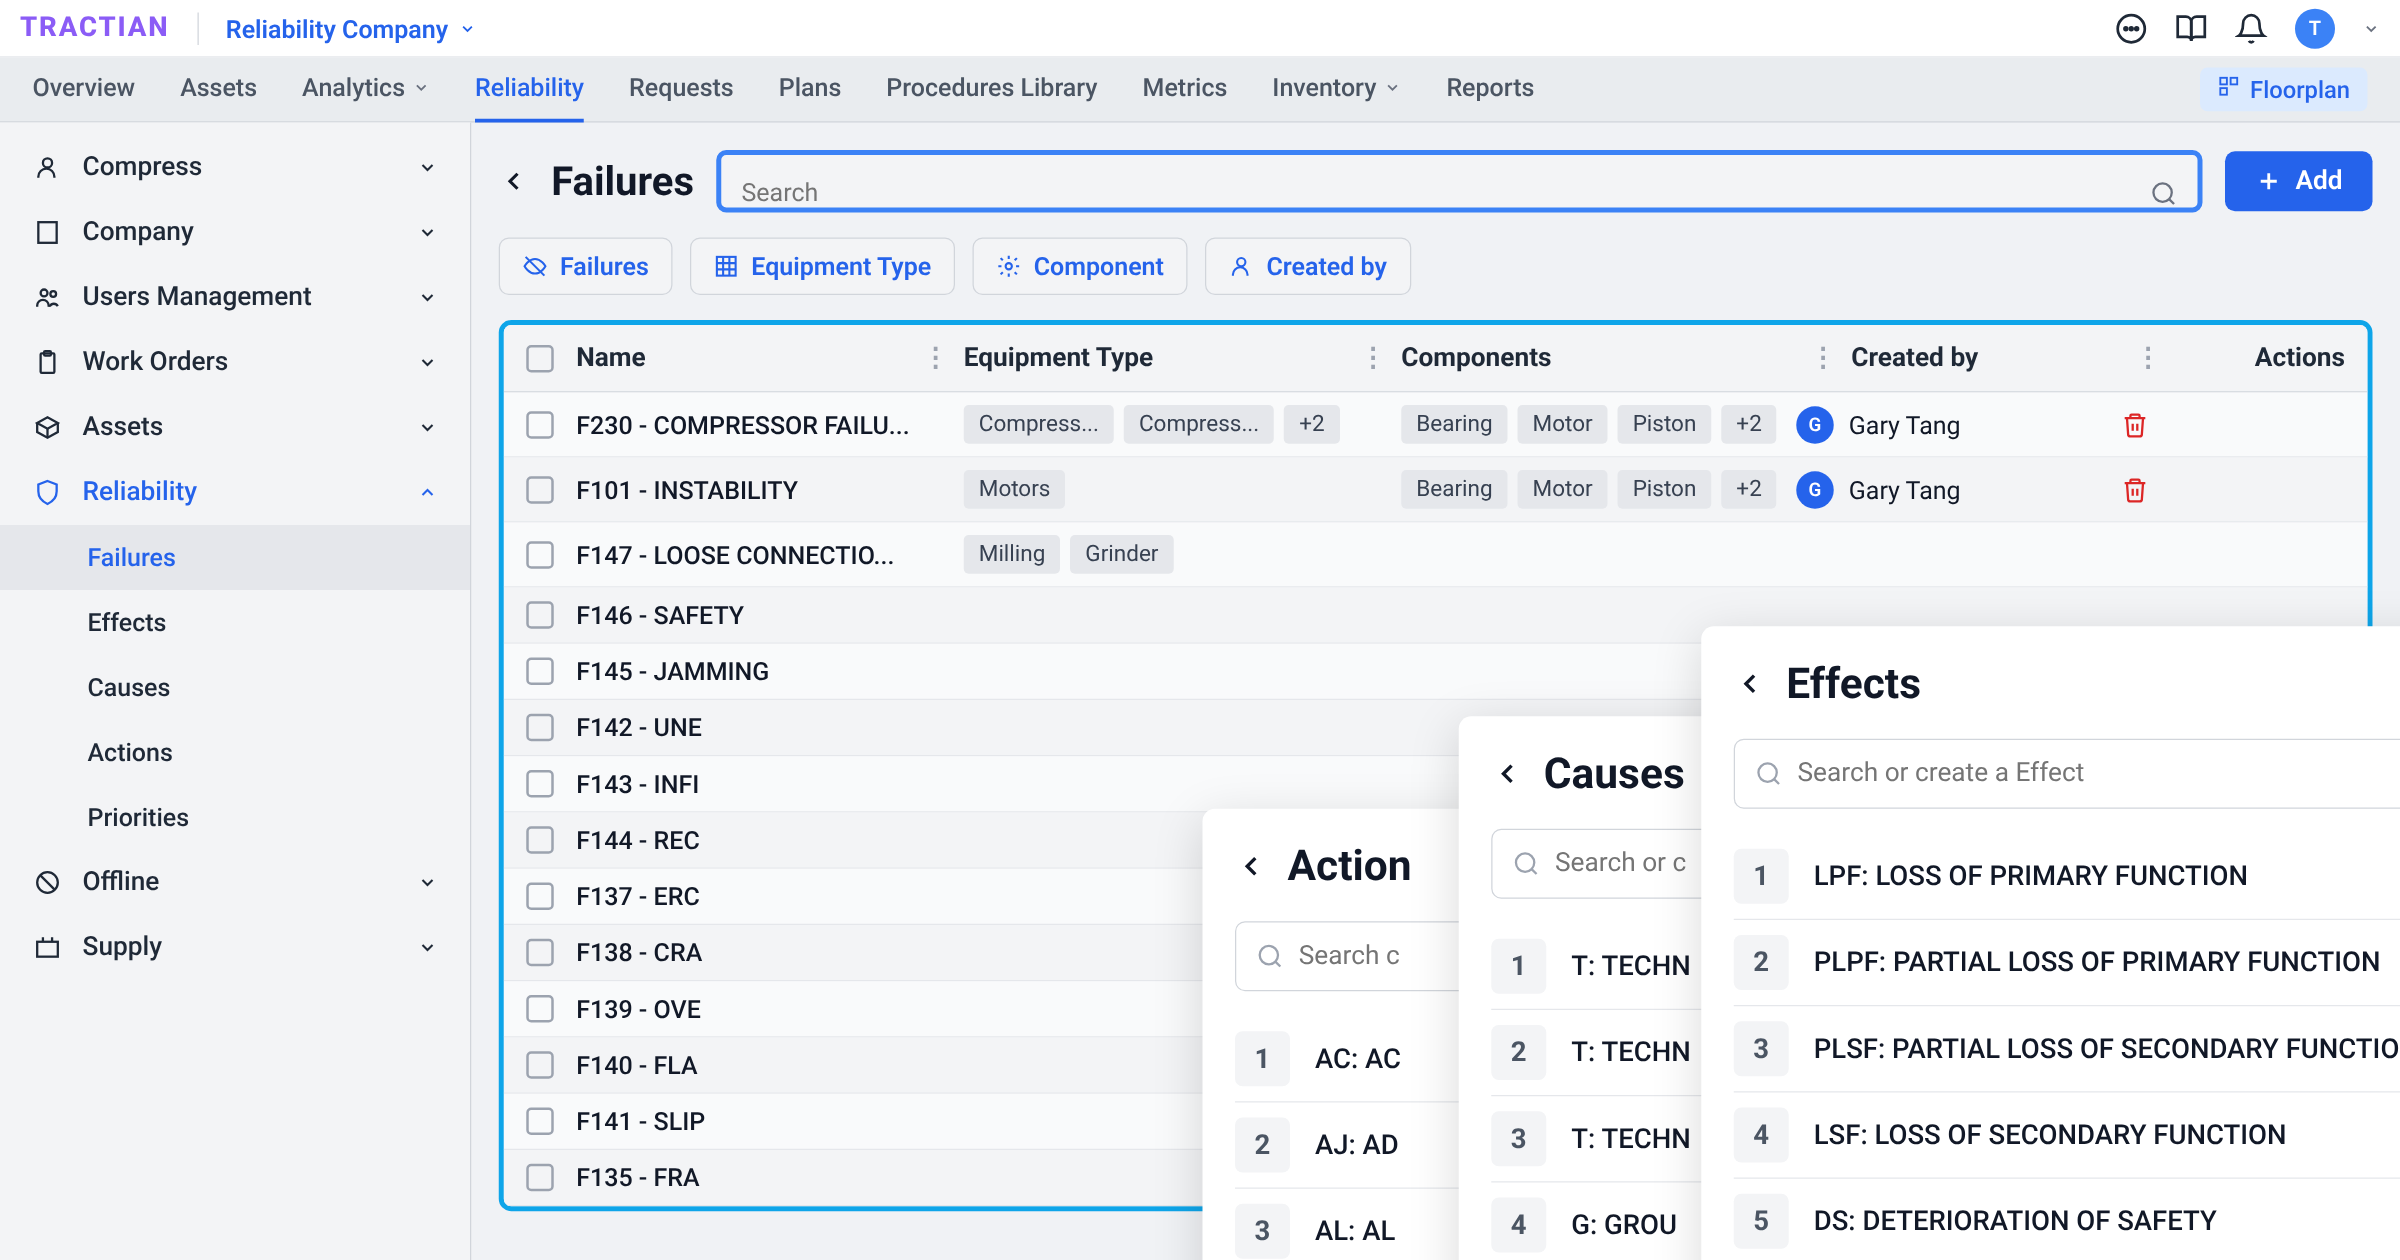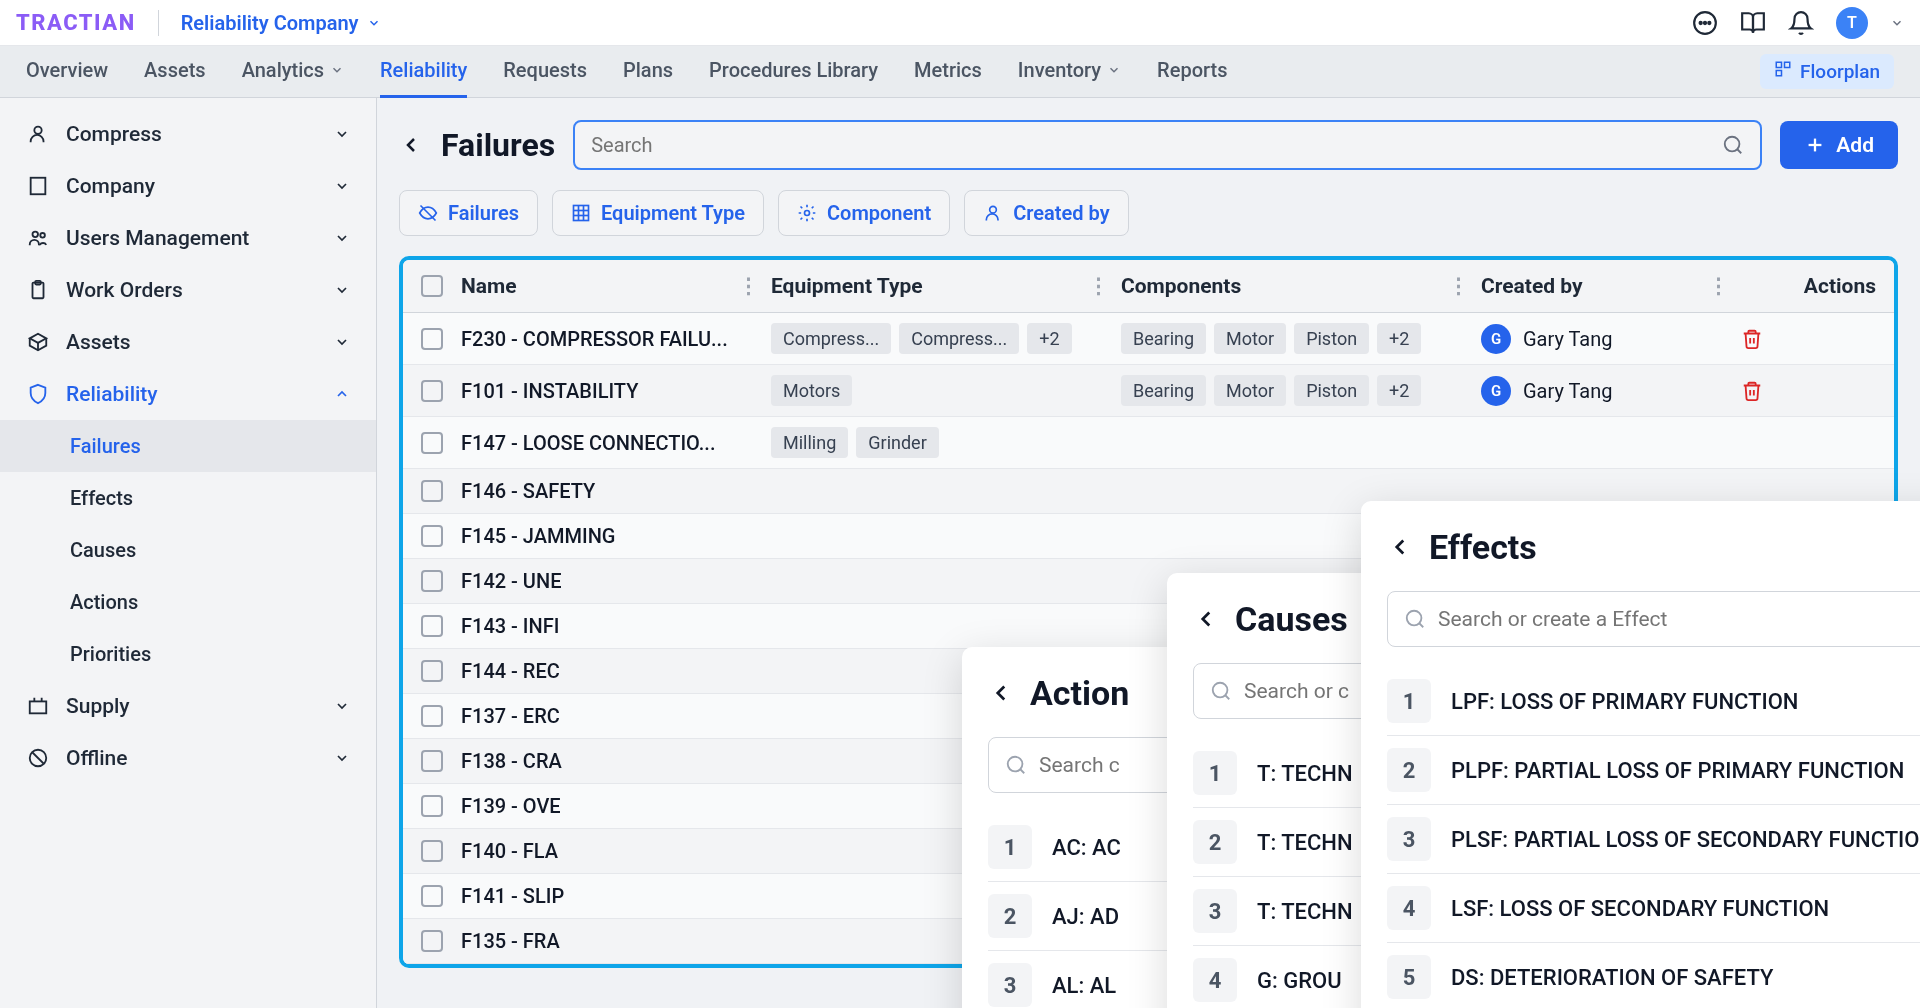--- a/index.html
+++ b/index.html
@@ -20,42 +20,42 @@
 .sb-item{display:flex;align-items:center;padding:14px 26px;cursor:pointer;color:#1f2937;font-weight:500;font-size:21px}
 .sb-item .icon{width:24px;margin-right:16px;display:flex;justify-content:center}
 .sb-item .chev{margin-left:auto}
 .sb-item.active{color:#2563eb}
 .sb-sub{padding:14px 26px 14px 70px;cursor:pointer;color:#1f2937;font-weight:500;font-size:20px}
 .sb-sub.active{background:#e5e7eb;color:#2563eb}
 .main{flex:1;padding:22px;position:relative;overflow:hidden}
 .page-header{display:flex;align-items:center;gap:18px;margin-bottom:20px}
 .page-title{font-size:32px;font-weight:700;color:#111827}
 .back-icon{cursor:pointer}
-.search-box{flex:1;height:50px;border:2px solid #3b82f6;border-radius:8px;display:flex;align-items:center;padding:0 16px;background:#f3f4f6}
+.search-box{flex:1;height:50px;border:4px solid #3b82f6;border-radius:8px;display:flex;align-items:flex-end;padding:0 16px;background:#f3f4f6}
 .search-box input{flex:1;border:none;background:transparent;font-size:20px;outline:none;color:#374151}
 .add-btn{background:#2563eb;color:#fff;border-radius:8px;padding:12px 24px;font-weight:600;font-size:21px;display:flex;align-items:center;gap:10px;cursor:pointer}
 .filter-row{display:flex;gap:14px;margin-bottom:20px}
 .filter-chip{border:1px solid #d1d5db;border-radius:8px;padding:10px 18px;display:flex;align-items:center;gap:10px;color:#2563eb;font-weight:600;font-size:20px;cursor:pointer;background:#f3f4f6}
 .table{border:4px solid #0ea5e9;border-radius:10px;overflow:hidden}
 .thead{display:flex;background:#f3f4f6;border-bottom:1px solid #d1d5db;padding:14px 18px;align-items:center}
 .th{font-weight:700;color:#1f2937;font-size:21px;display:flex;align-items:center}
 .th-cb{width:40px}
 .th-name{width:310px}
 .th-eq{width:350px}
 .th-comp{width:360px}
 .th-by{width:260px}
 .th-act{flex:1;text-align:right;justify-content:flex-end}
 .th .dots{margin-left:auto;margin-right:12px;color:#9ca3af;cursor:pointer}
 .tr{display:flex;padding:10px 18px;border-bottom:1px solid #e5e7eb;align-items:center;background:#f3f4f6}
 .tr:nth-child(odd){background:#f9fafb}
 .td{font-size:20px;color:#111827}
 .td-cb{width:40px}
 .td-name{width:310px;font-weight:500;white-space:nowrap;overflow:hidden;text-overflow:ellipsis}
 .td-eq{width:350px;display:flex;gap:8px;flex-wrap:wrap}
-.td-comp{width:360px;display:flex;gap:8px}
+.td-comp{width:316px;display:flex;gap:8px}
 .td-by{width:260px;display:flex;align-items:center;gap:12px}
 .td-act{flex:1;text-align:right}
 .tag{background:#e5e7eb;padding:5px 12px;border-radius:4px;font-size:18px;color:#374151}
 .cb{width:22px;height:22px;border:2px solid #9ca3af;border-radius:4px;cursor:pointer}
 .u-av{width:30px;height:30px;border-radius:50%;background:#2563eb;color:#fff;display:flex;align-items:center;justify-content:center;font-size:15px;font-weight:600}
 .trash{color:#dc2626;cursor:pointer}
 .panel{position:absolute;background:#fff;border-radius:10px;box-shadow:0 10px 40px rgba(0,0,0,.15);padding:26px}
 .panel-actions{top:549px;left:585px;width:420px;height:500px}
 .panel-causes{top:475px;left:790px;width:450px;height:560px}
 .panel-effects{top:403px;left:984px;width:860px;height:620px}
@@ -221,40 +221,40 @@
         </span>
       </div>
       <div class="sb-sub active">Failures</div>
       <div class="sb-sub">Effects</div>
       <div class="sb-sub">Causes</div>
       <div class="sb-sub">Actions</div>
       <div class="sb-sub">Priorities</div>
       <div class="sb-item">
         <span class="icon">
           <svg width="22" height="22" viewBox="0 0 24 24" fill="none" stroke="currentColor" stroke-width="2">
+            <circle cx="12" cy="12" r="9"></circle>
+            <line x1="6" y1="6" x2="18" y2="18"></line>
+          </svg>
+        </span>
+        <span>Offline</span>
+        <span class="chev">
+          <svg width="16" height="16" viewBox="0 0 24 24" fill="none" stroke="currentColor" stroke-width="2.5">
+            <polyline points="6 9 12 15 18 9"></polyline>
+          </svg>
+        </span>
+      </div>
+      <div class="sb-item">
+        <span class="icon">
+          <svg width="22" height="22" viewBox="0 0 24 24" fill="none" stroke="currentColor" stroke-width="2">
             <rect x="3" y="7" width="18" height="13"></rect>
             <line x1="8" y1="7" x2="8" y2="3"></line>
             <line x1="16" y1="7" x2="16" y2="3"></line>
           </svg>
         </span>
         <span>Supply</span>
-        <span class="chev">
-          <svg width="16" height="16" viewBox="0 0 24 24" fill="none" stroke="currentColor" stroke-width="2.5">
-            <polyline points="6 9 12 15 18 9"></polyline>
-          </svg>
-        </span>
-      </div>
-      <div class="sb-item">
-        <span class="icon">
-          <svg width="22" height="22" viewBox="0 0 24 24" fill="none" stroke="currentColor" stroke-width="2">
-            <circle cx="12" cy="12" r="9"></circle>
-            <line x1="6" y1="6" x2="18" y2="18"></line>
-          </svg>
-        </span>
-        <span>Offline</span>
         <span class="chev">
           <svg width="16" height="16" viewBox="0 0 24 24" fill="none" stroke="currentColor" stroke-width="2.5">
             <polyline points="6 9 12 15 18 9"></polyline>
           </svg>
         </span>
       </div>
     </div>
 
   <div class="main">
     <div class="page-header">

